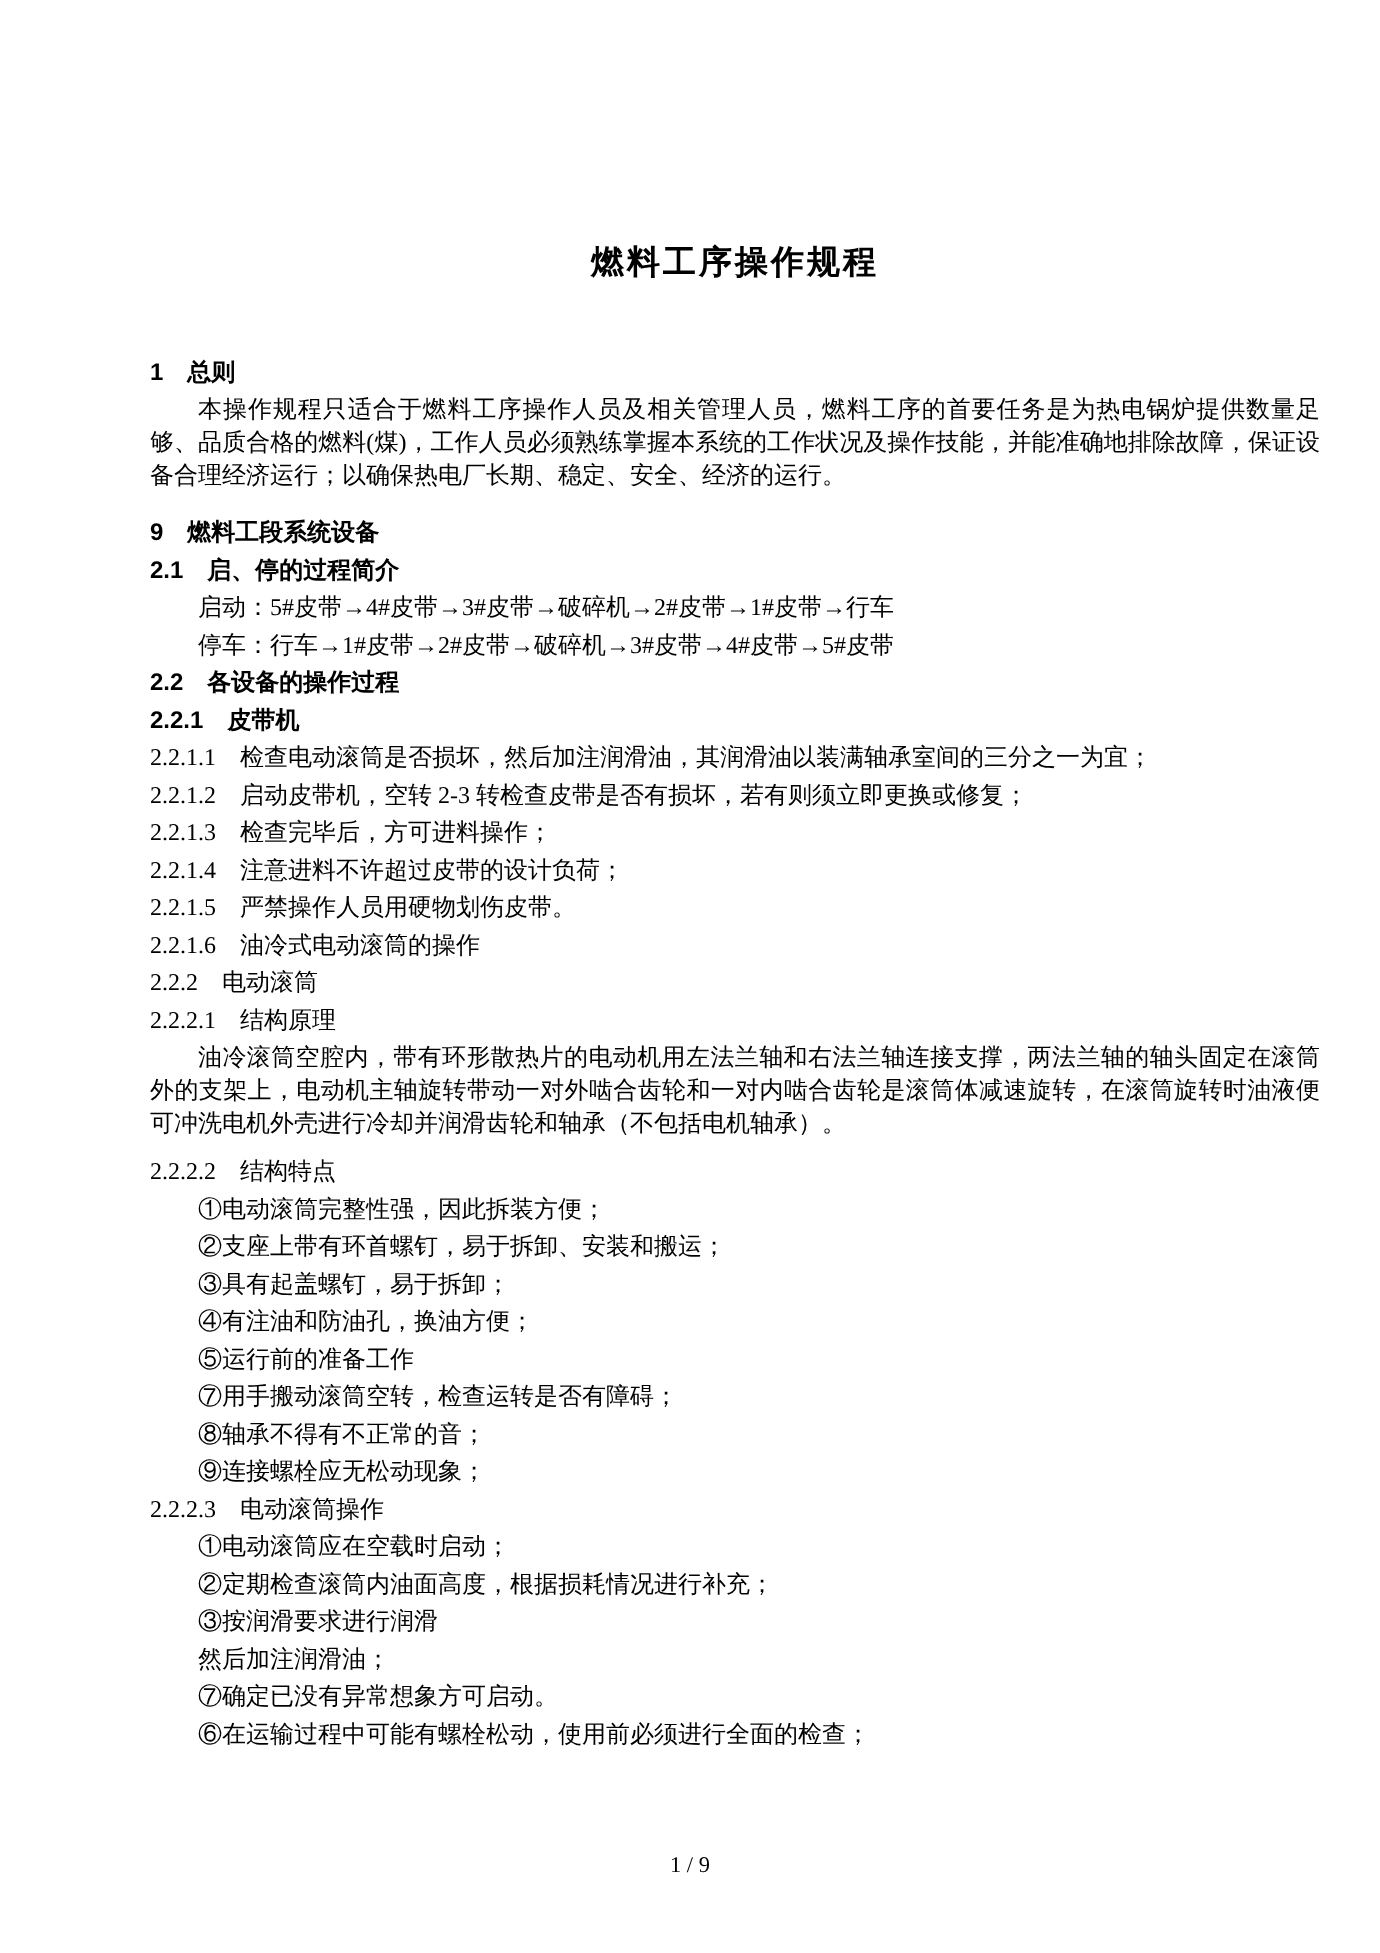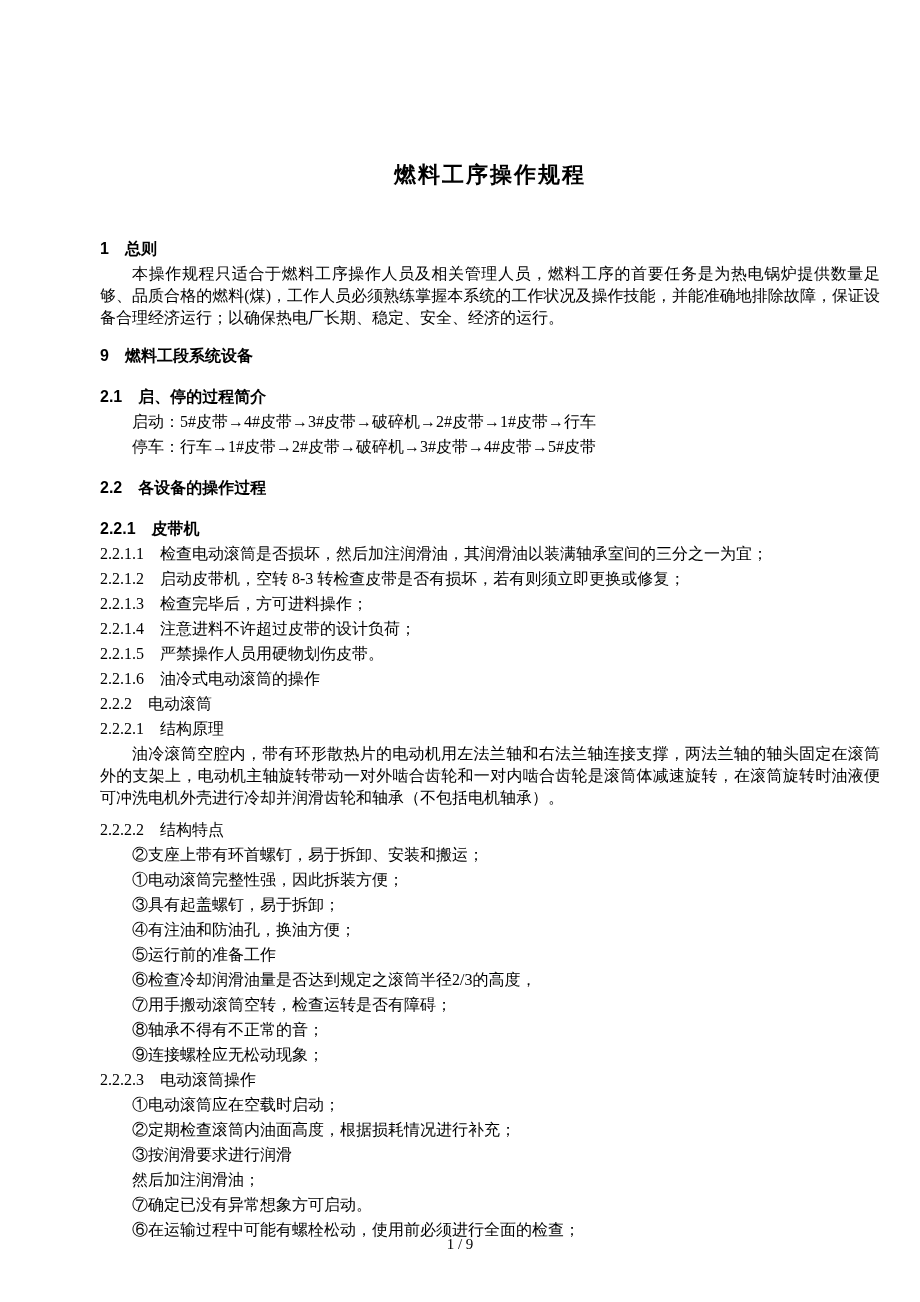--- a/index.html
+++ b/index.html
@@ -15,21 +15,20 @@
   }
   .margins { padding: 160px 40px 0 100px; }
   .doc-title {
     margin: 0 0 46px 0;
     text-align: center;
     font: bold 22px/30px "Liberation Sans", "DejaVu Sans", sans-serif;
     letter-spacing: 2px;
   }
   .h {
     font: bold 16px/25px "Liberation Sans", "DejaVu Sans", sans-serif;
-    margin-top: 16px;
   }
   .line {
     font: 16px/25px "Liberation Serif", "DejaVu Serif", serif;
   }
   .para {
     margin: 2px 0 8px 0;
     font: 16px/22px "Liberation Serif", "DejaVu Serif", serif;
     text-indent: 32px;
     text-align: justify;
   }
@@ -56,38 +55,37 @@
     <div class="h gap-top">9　燃料工段系统设备</div>
 
     <div class="h">2.1　启、停的过程简介</div>
     <div class="line indent">启动：5#皮带→4#皮带→3#皮带→破碎机→2#皮带→1#皮带→行车</div>
     <div class="line indent">停车：行车→1#皮带→2#皮带→破碎机→3#皮带→4#皮带→5#皮带</div>
 
     <div class="h">2.2　各设备的操作过程</div>
 
     <div class="h">2.2.1　皮带机</div>
     <div class="line">2.2.1.1　检查电动滚筒是否损坏，然后加注润滑油，其润滑油以装满轴承室间的三分之一为宜；</div>
-    <div class="line">2.2.1.2　启动皮带机，空转 8-3 转检查皮带是否有损坏，若有则须立即更换或修复；</div>
+    <div class="line">2.2.1.2　启动皮带机，空转 2-3 转检查皮带是否有损坏，若有则须立即更换或修复；</div>
     <div class="line">2.2.1.3　检查完毕后，方可进料操作；</div>
     <div class="line">2.2.1.4　注意进料不许超过皮带的设计负荷；</div>
     <div class="line">2.2.1.5　严禁操作人员用硬物划伤皮带。</div>
     <div class="line">2.2.1.6　油冷式电动滚筒的操作</div>
 
     <div class="line">2.2.2　电动滚筒</div>
 
     <div class="line">2.2.2.1　结构原理</div>
     <p class="para">油冷滚筒空腔内，带有环形散热片的电动机用左法兰轴和右法兰轴连接支撑，两法兰轴的轴头固定在滚筒外的支架上，电动机主轴旋转带动一对外啮合齿轮和一对内啮合齿轮是滚筒体减速旋转，在滚筒旋转时油液便可冲洗电机外壳进行冷却并润滑齿轮和轴承（不包括电机轴承）。</p>
 
     <div class="line">2.2.2.2　结构特点</div>
+    <div class="line indent">①电动滚筒完整性强，因此拆装方便；</div>
     <div class="line indent">②支座上带有环首螺钉，易于拆卸、安装和搬运；</div>
-    <div class="line indent">①电动滚筒完整性强，因此拆装方便；</div>
     <div class="line indent">③具有起盖螺钉，易于拆卸；</div>
     <div class="line indent">④有注油和防油孔，换油方便；</div>
     <div class="line indent">⑤运行前的准备工作</div>
-    <div class="line indent">⑥检查冷却润滑油量是否达到规定之滚筒半径2/3的高度，</div>
     <div class="line indent">⑦用手搬动滚筒空转，检查运转是否有障碍；</div>
     <div class="line indent">⑧轴承不得有不正常的音；</div>
     <div class="line indent">⑨连接螺栓应无松动现象；</div>
 
     <div class="line">2.2.2.3　电动滚筒操作</div>
     <div class="line indent">①电动滚筒应在空载时启动；</div>
     <div class="line indent">②定期检查滚筒内油面高度，根据损耗情况进行补充；</div>
     <div class="line indent">③按润滑要求进行润滑</div>
     <div class="line indent">然后加注润滑油；</div>
     <div class="line indent">⑦确定已没有异常想象方可启动。</div>

